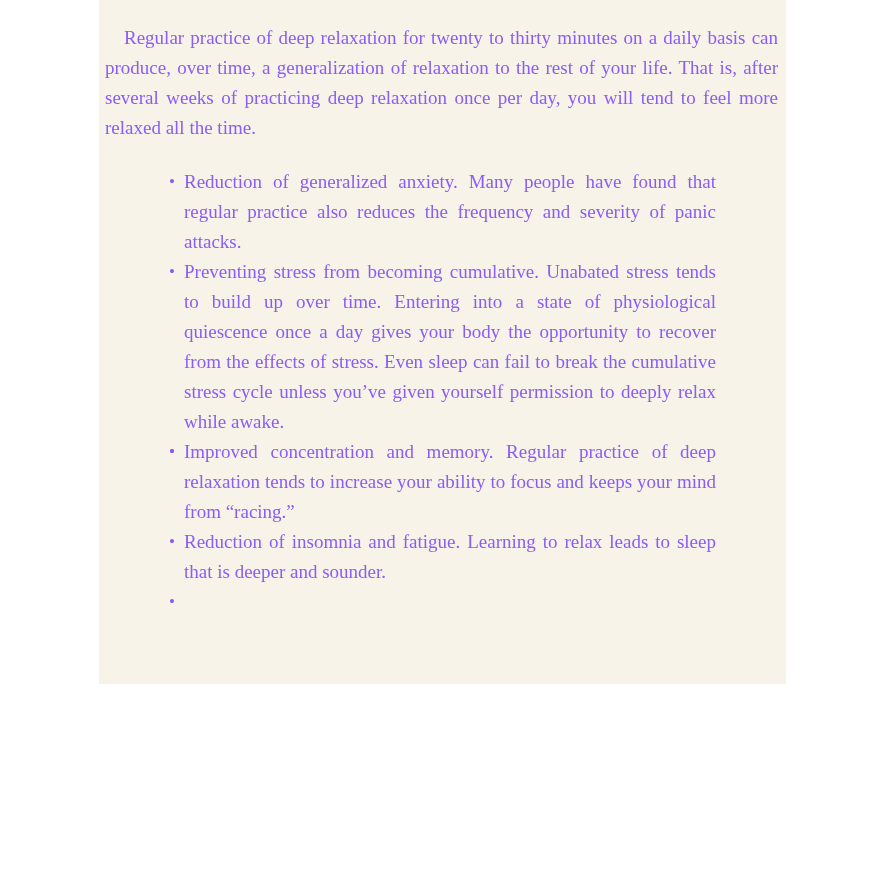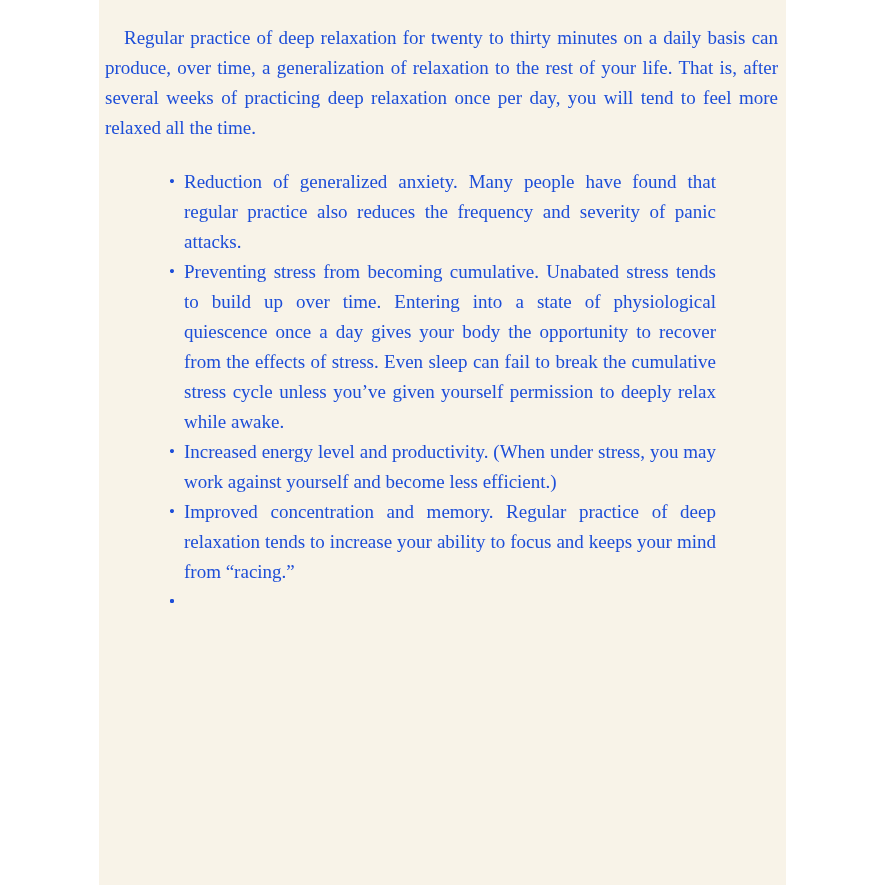--- a/index.html
+++ b/index.html
@@ -8,28 +8,28 @@
       background: #ffffff;
       width: 885px;
       height: 885px;
       overflow: hidden;
     }
     .page {
       position: absolute;
       left: 99px;
       top: 0;
       width: 687px;
-      height: 885px;
+      height: 684px;
       background: #f8f3e8;
       box-sizing: border-box;
       padding: 23px 8px 16px 6px;
       font-family: "Liberation Serif", "DejaVu Serif", serif;
       font-size: 19px;
       line-height: 30px;
-      color: #1d4ed8;
+      color: #8b5cf6;
     }
     .para {
       margin: 0 0 6px 0;
       text-indent: 19px;
       text-align: justify;
     }
     .benefits {
       list-style: none;
       margin: 24px 0 0 0;
       padding: 0 62px 0 79px;
@@ -56,26 +56,26 @@
     <li class="benefit">
       <span class="bullet">•</span>
       <span>Reduction of generalized anxiety. Many people have found that regular practice also reduces the frequency and severity of panic attacks.</span>
     </li>
     <li class="benefit">
       <span class="bullet">•</span>
       <span>Preventing stress from becoming cumulative. Unabated stress tends to build up over time. Entering into a state of physiological quiescence once a day gives your body the opportunity to recover from the effects of stress. Even sleep can fail to break the cumula­tive stress cycle unless you’ve given yourself permission to deeply relax while awake.</span>
     </li>
     <li class="benefit">
       <span class="bullet">•</span>
-      <span>Increased energy level and productivity. (When under stress, you may work against yourself and become less efficient.)</span>
     </li>
     <li class="benefit">
       <span class="bullet">•</span>
       <span>Improved concentration and memory. Regular practice of deep relaxation tends to increase your ability to focus and keeps your mind from “racing.”</span>
     </li>
     <li class="benefit">
       <span class="bullet">•</span>
+      <span>Reduction of insomnia and fatigue. Learning to relax leads to sleep that is deeper and sounder.</span>
     </li>
     <li class="benefit">
       <span class="bullet">•</span>
     </li>
   </ul>
 </div>
 
 </body></html>

